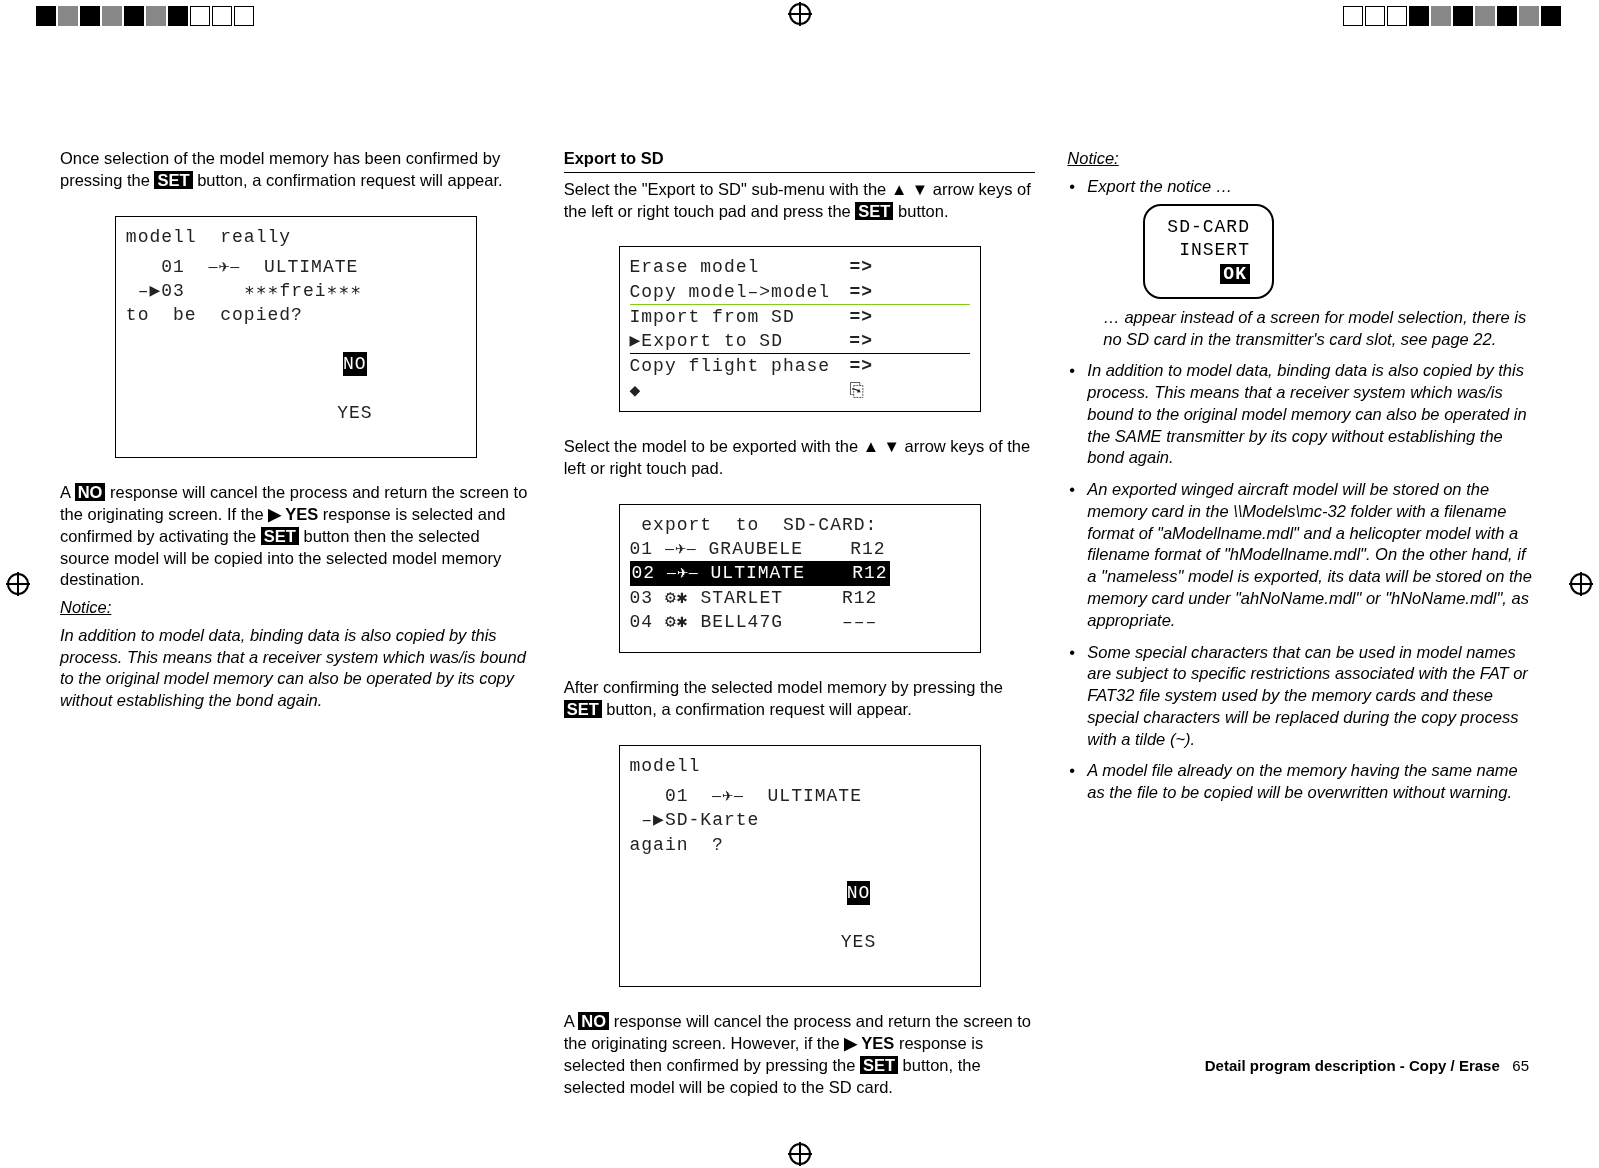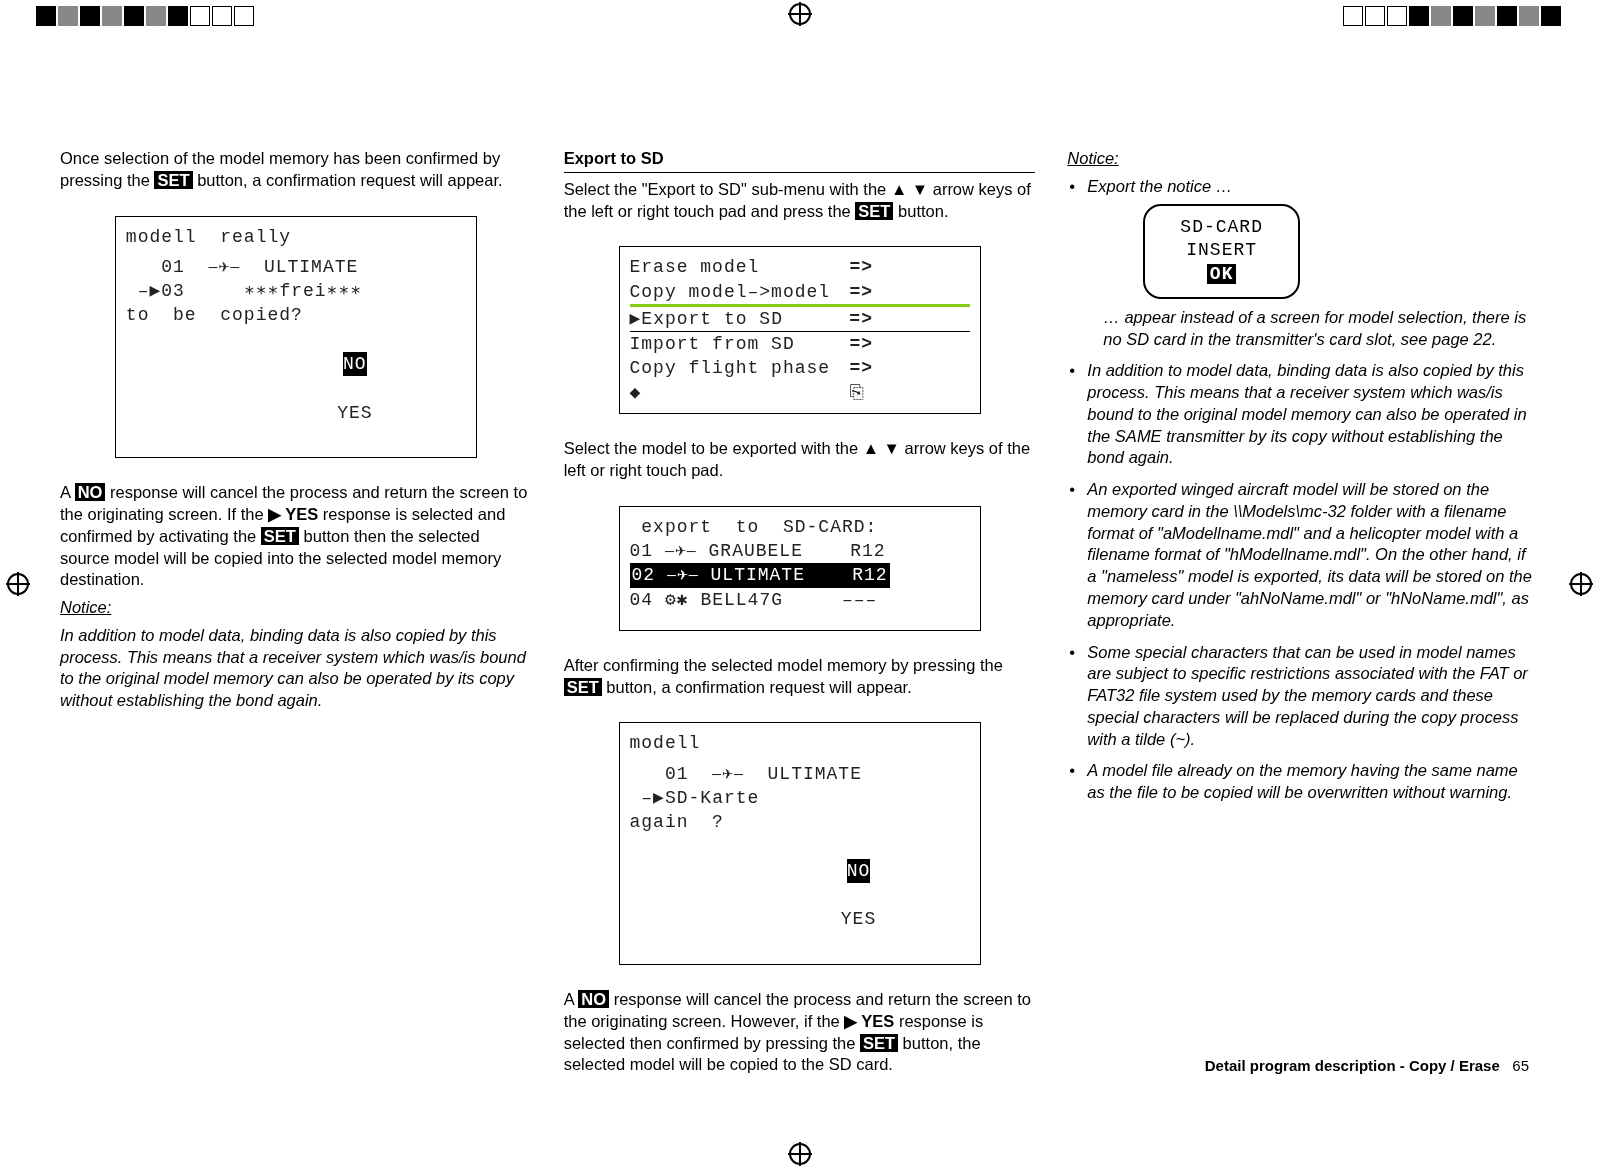--- a/index.html
+++ b/index.html
@@ -24,21 +24,21 @@
 .col p{margin:0 0 6px 0}
 .col > p + .lcd,.col > .lcd + p{margin-top:24px}
 .sec-head{font-weight:bold;border-bottom:1px solid #000;padding-bottom:2px;margin:0 0 6px 0}
 .notice{font-style:italic;text-decoration:underline}
 .italic{font-style:italic}
 .inv{background:#000;color:#fff;padding:0 3px;font-weight:bold}
 .lcd{border:1px solid #000;margin:8px auto 10px;font-family:"Courier New",monospace;font-size:18px;line-height:1.35;padding:8px 10px;max-width:340px;letter-spacing:1px;color:#222}
 .lcd .row{white-space:pre}
 .lcd .hl{background:#000;color:#fff;display:inline-block}
 .lcd .arrowr{font-weight:bold}
-.rounded{border:2px solid #000;border-radius:18px;padding:10px 35px;font-family:"Courier New",monospace;font-size:18px;text-align:center;letter-spacing:1px;display:inline-block;margin:6px 0 8px 56px}
+.rounded{border:2px solid #000;border-radius:18px;padding:10px 22px;font-family:"Courier New",monospace;font-size:18px;text-align:right;letter-spacing:1px;display:inline-block;margin:6px 0 8px 56px}
 ul.notes{list-style:none;margin:4px 0 0 0;padding:0}
 ul.notes>li{position:relative;padding-left:20px;margin-bottom:10px;font-style:italic}
 ul.notes>li::before{content:"•";position:absolute;left:2px;top:0;font-style:normal}
 .subp{font-style:italic;margin:0 0 6px 20px}
 .footer{position:absolute;right:70px;bottom:94px;font-size:15px}
 .footer b{font-weight:bold}
 </style>
 </head>
 <body>
 
@@ -110,33 +110,34 @@
     </div>
 
     <div class="col">
       <p class="sec-head">Export to SD</p>
       <p>
         <span>Select the "Export to SD" sub-menu with the ▲ ▼ arrow keys of the left or right touch pad and press the </span><span class="inv">SET</span><span> button.</span>
       </p>
 
       <div class="lcd">
         <div class="row"><span style="display:inline-block;width:220px">Erase model</span><span class="arrowr">=&gt;</span></div>
-        <div class="row" style="border-bottom:3px solid #84cc16"><span style="display:inline-block;width:220px">Copy model–&gt;model</span><span class="arrowr">=&gt;</span></div>
+        <div class="row" style="border-bottom:1px solid #84cc16"><span style="display:inline-block;width:220px">Copy model–&gt;model</span><span class="arrowr">=&gt;</span></div>
+        <div class="row"><span style="display:inline-block;width:220px">Import from SD</span><span class="arrowr">=&gt;</span></div>
         <div class="row" style="border-bottom:1px solid #000"><span>▶</span><span style="display:inline-block;width:208px">Export to SD</span><span class="arrowr">=&gt;</span></div>
-        <div class="row"><span style="display:inline-block;width:220px">Import from SD</span><span class="arrowr">=&gt;</span></div>
         <div class="row"><span style="display:inline-block;width:220px">Copy flight phase</span><span class="arrowr">=&gt;</span></div>
         <div class="row"><span style="display:inline-block;width:220px">◆</span><span>⎘</span></div>
       </div>
 
       <p>Select the model to be exported with the ▲ ▼ arrow keys of the left or right touch pad.</p>
 
       <div class="lcd">
         <div class="row"> export  to  SD-CARD:</div>
         <div class="row">01 ⎯✈⎯ GRAUBELE    R12</div>
         <div class="row"><span class="hl" style="padding:0 2px">02 ⎯✈⎯ ULTIMATE    R12</span></div>
+        <div class="row">03 ⚙✱ STARLET     R12</div>
         <div class="row">04 ⚙✱ BELL47G     –––</div>
         <div class="row" style="height:10px"></div>
       </div>
 
       <p>
         <span>After confirming the selected model memory by pressing the </span><span class="inv">SET</span><span> button, a confirmation request will appear.</span>
       </p>
 
       <div class="lcd">
         <div class="row">modell</div>

